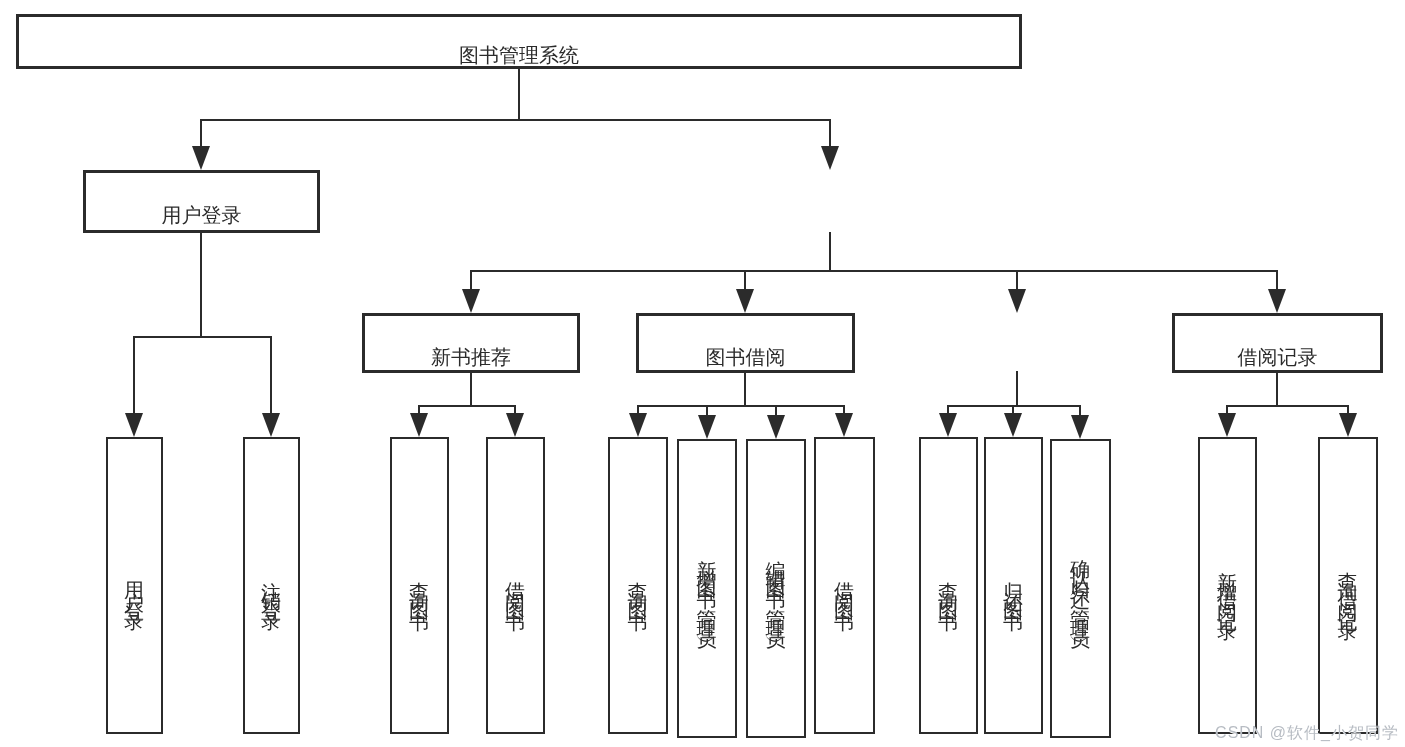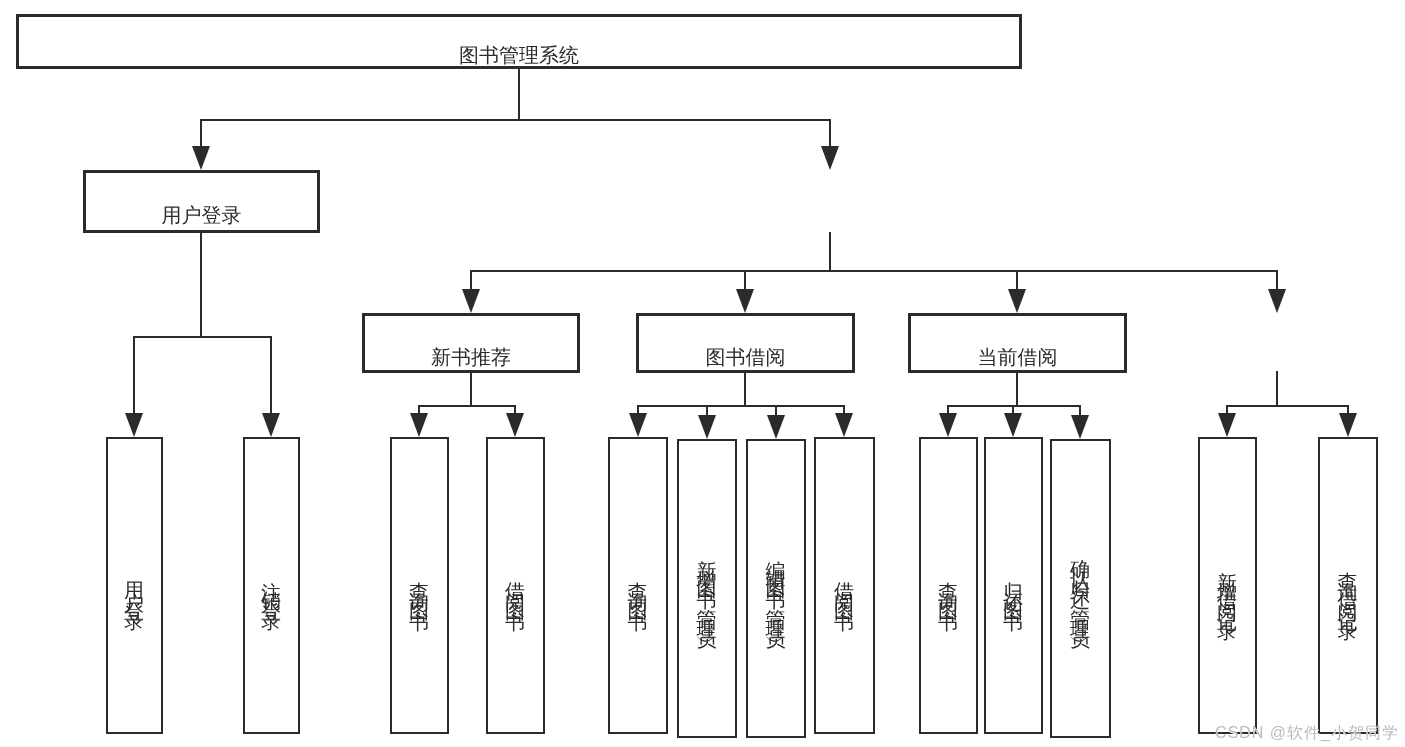--- a/index.html
+++ b/index.html
@@ -166,22 +166,22 @@
   <div class="node" id="bx-login">
     <span class="hlabel">用户登录</span>
   </div>
 
   <div class="node" id="bx-b1">
     <span class="hlabel">新书推荐</span>
   </div>
   <div class="node" id="bx-b2">
     <span class="hlabel">图书借阅</span>
   </div>
-  <div class="node" id="bx-b3">
-    <span class="hlabel">当前借阅</span>
+  <div class="node" id="bx-b4">
+    <span class="hlabel">借阅记录</span>
   </div>
 
   <div class="node leaf" id="lf-1">
     <span class="vlabel">用户登录</span>
   </div>
   <div class="node leaf" id="lf-2">
     <span class="vlabel">注销登录</span>
   </div>
   <div class="node leaf" id="lf-3">
     <span class="vlabel">查询图书</span>

